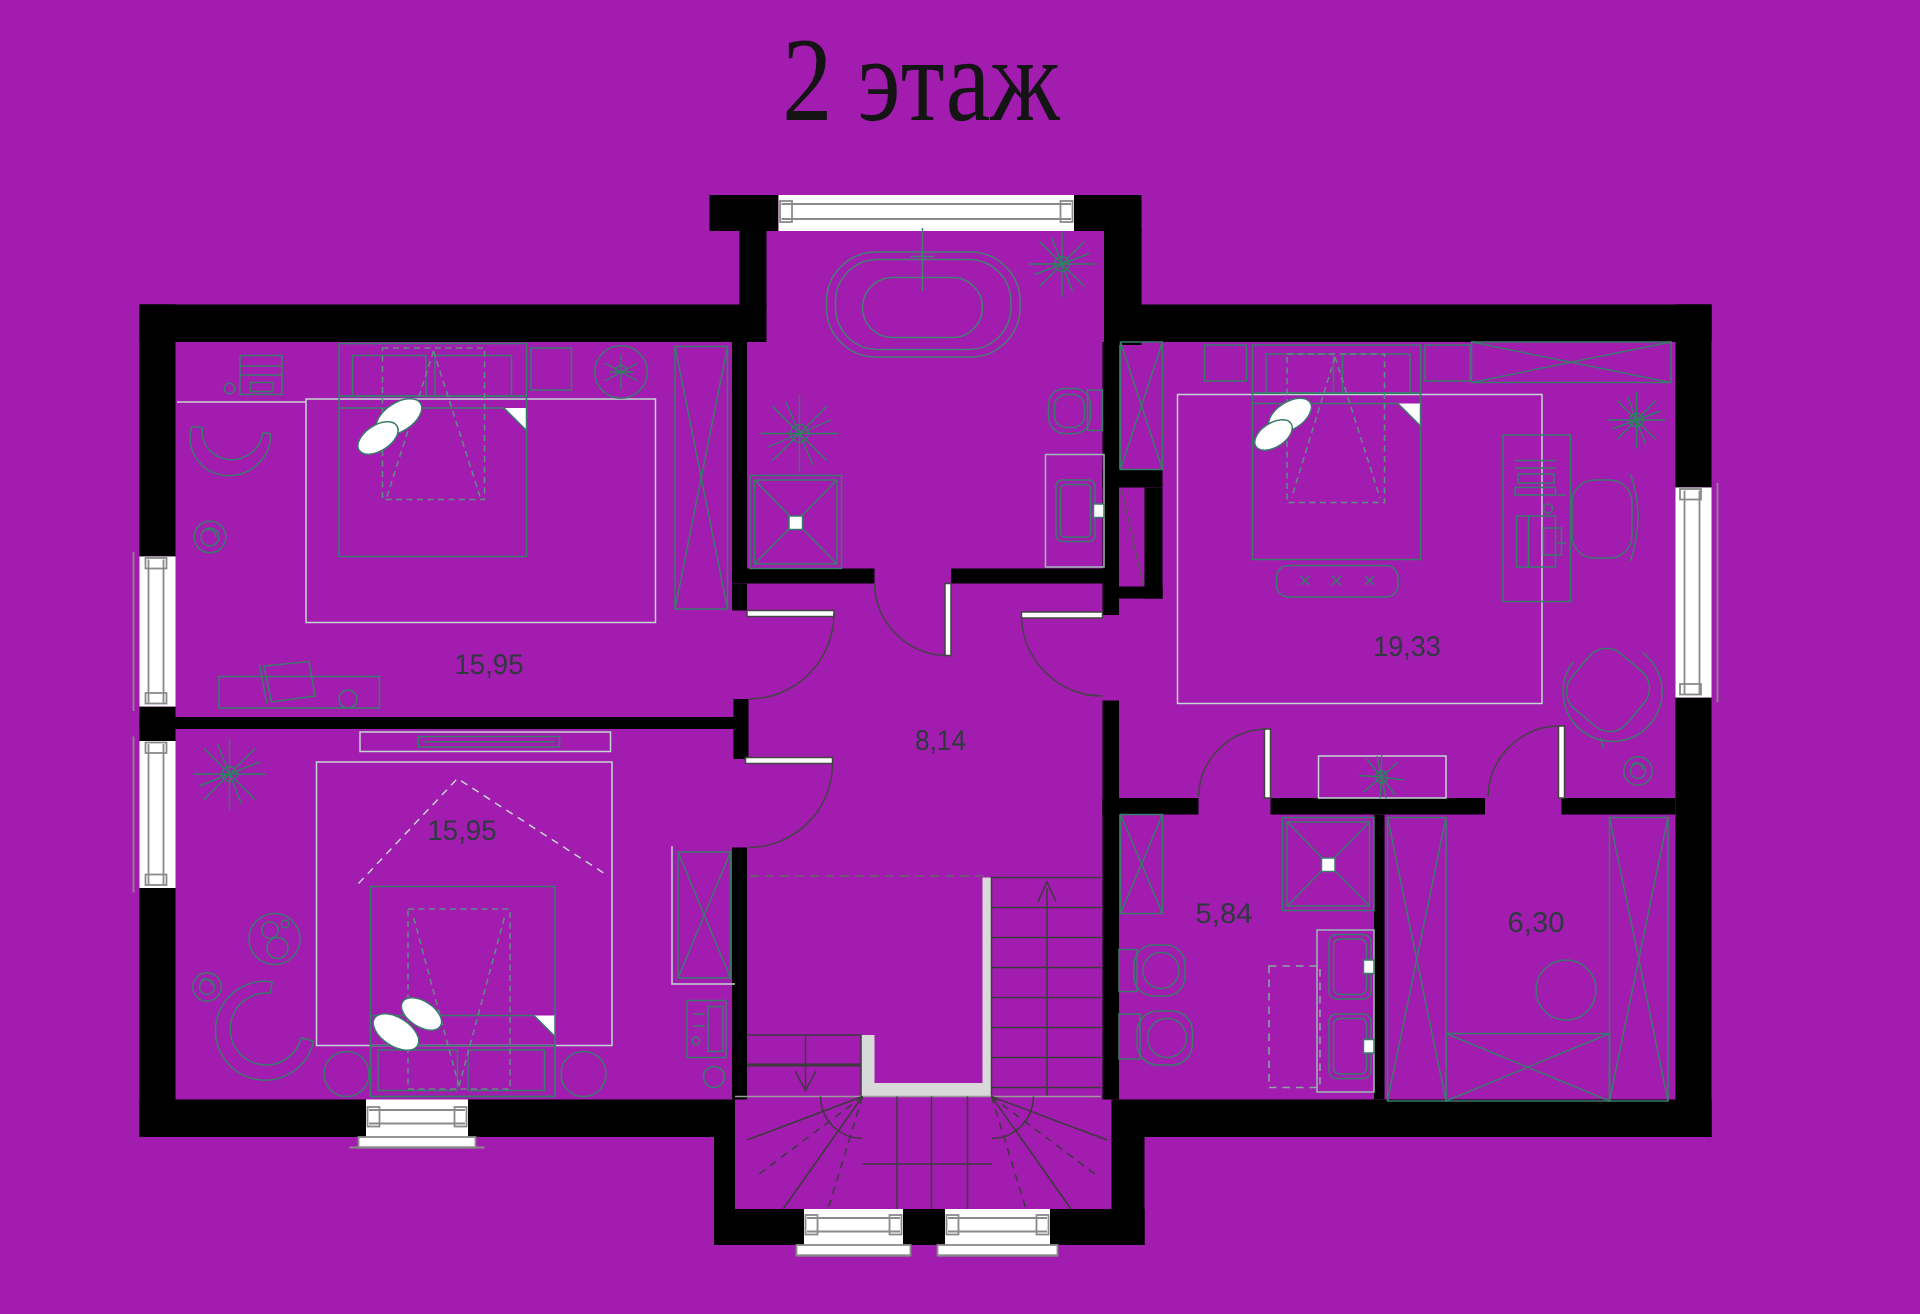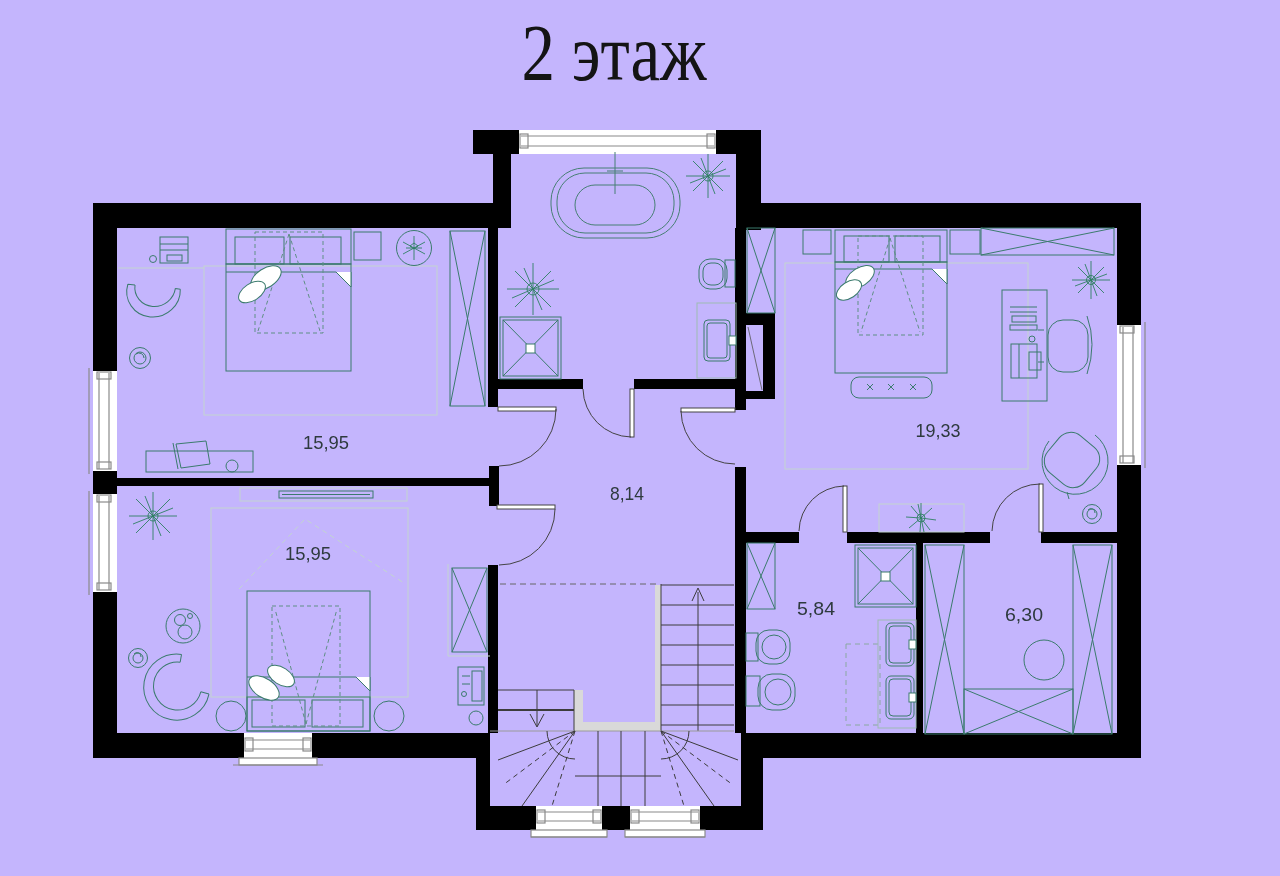--- a/index.html
+++ b/index.html
@@ -1,16 +1,16 @@
 <!DOCTYPE html>
 <html><head>
 <meta charset="utf-8">
 <style>
 html,body{margin:0;padding:0;background:#fff;}
-#page{width:1280px;height:876px;position:relative;background:#c4b5fd;overflow:hidden;}
+#page{width:1280px;height:876px;position:relative;background:#a21caf;overflow:hidden;}
 svg{position:absolute;top:0;left:0;}
 text{font-family:"Liberation Sans",sans-serif;}
 .lab{fill:#2e3a3e;font-size:19px;}
 </style>
 </head>
 <body>
 <div id="page">
 <svg width="1280" height="876" viewBox="0 0 1280 876">
 
 <text x="614" y="80" text-anchor="middle" style="font-family:'Liberation Serif',serif;" font-size="80" fill="#141414" textLength="185" lengthAdjust="spacingAndGlyphs">2 этаж</text>

